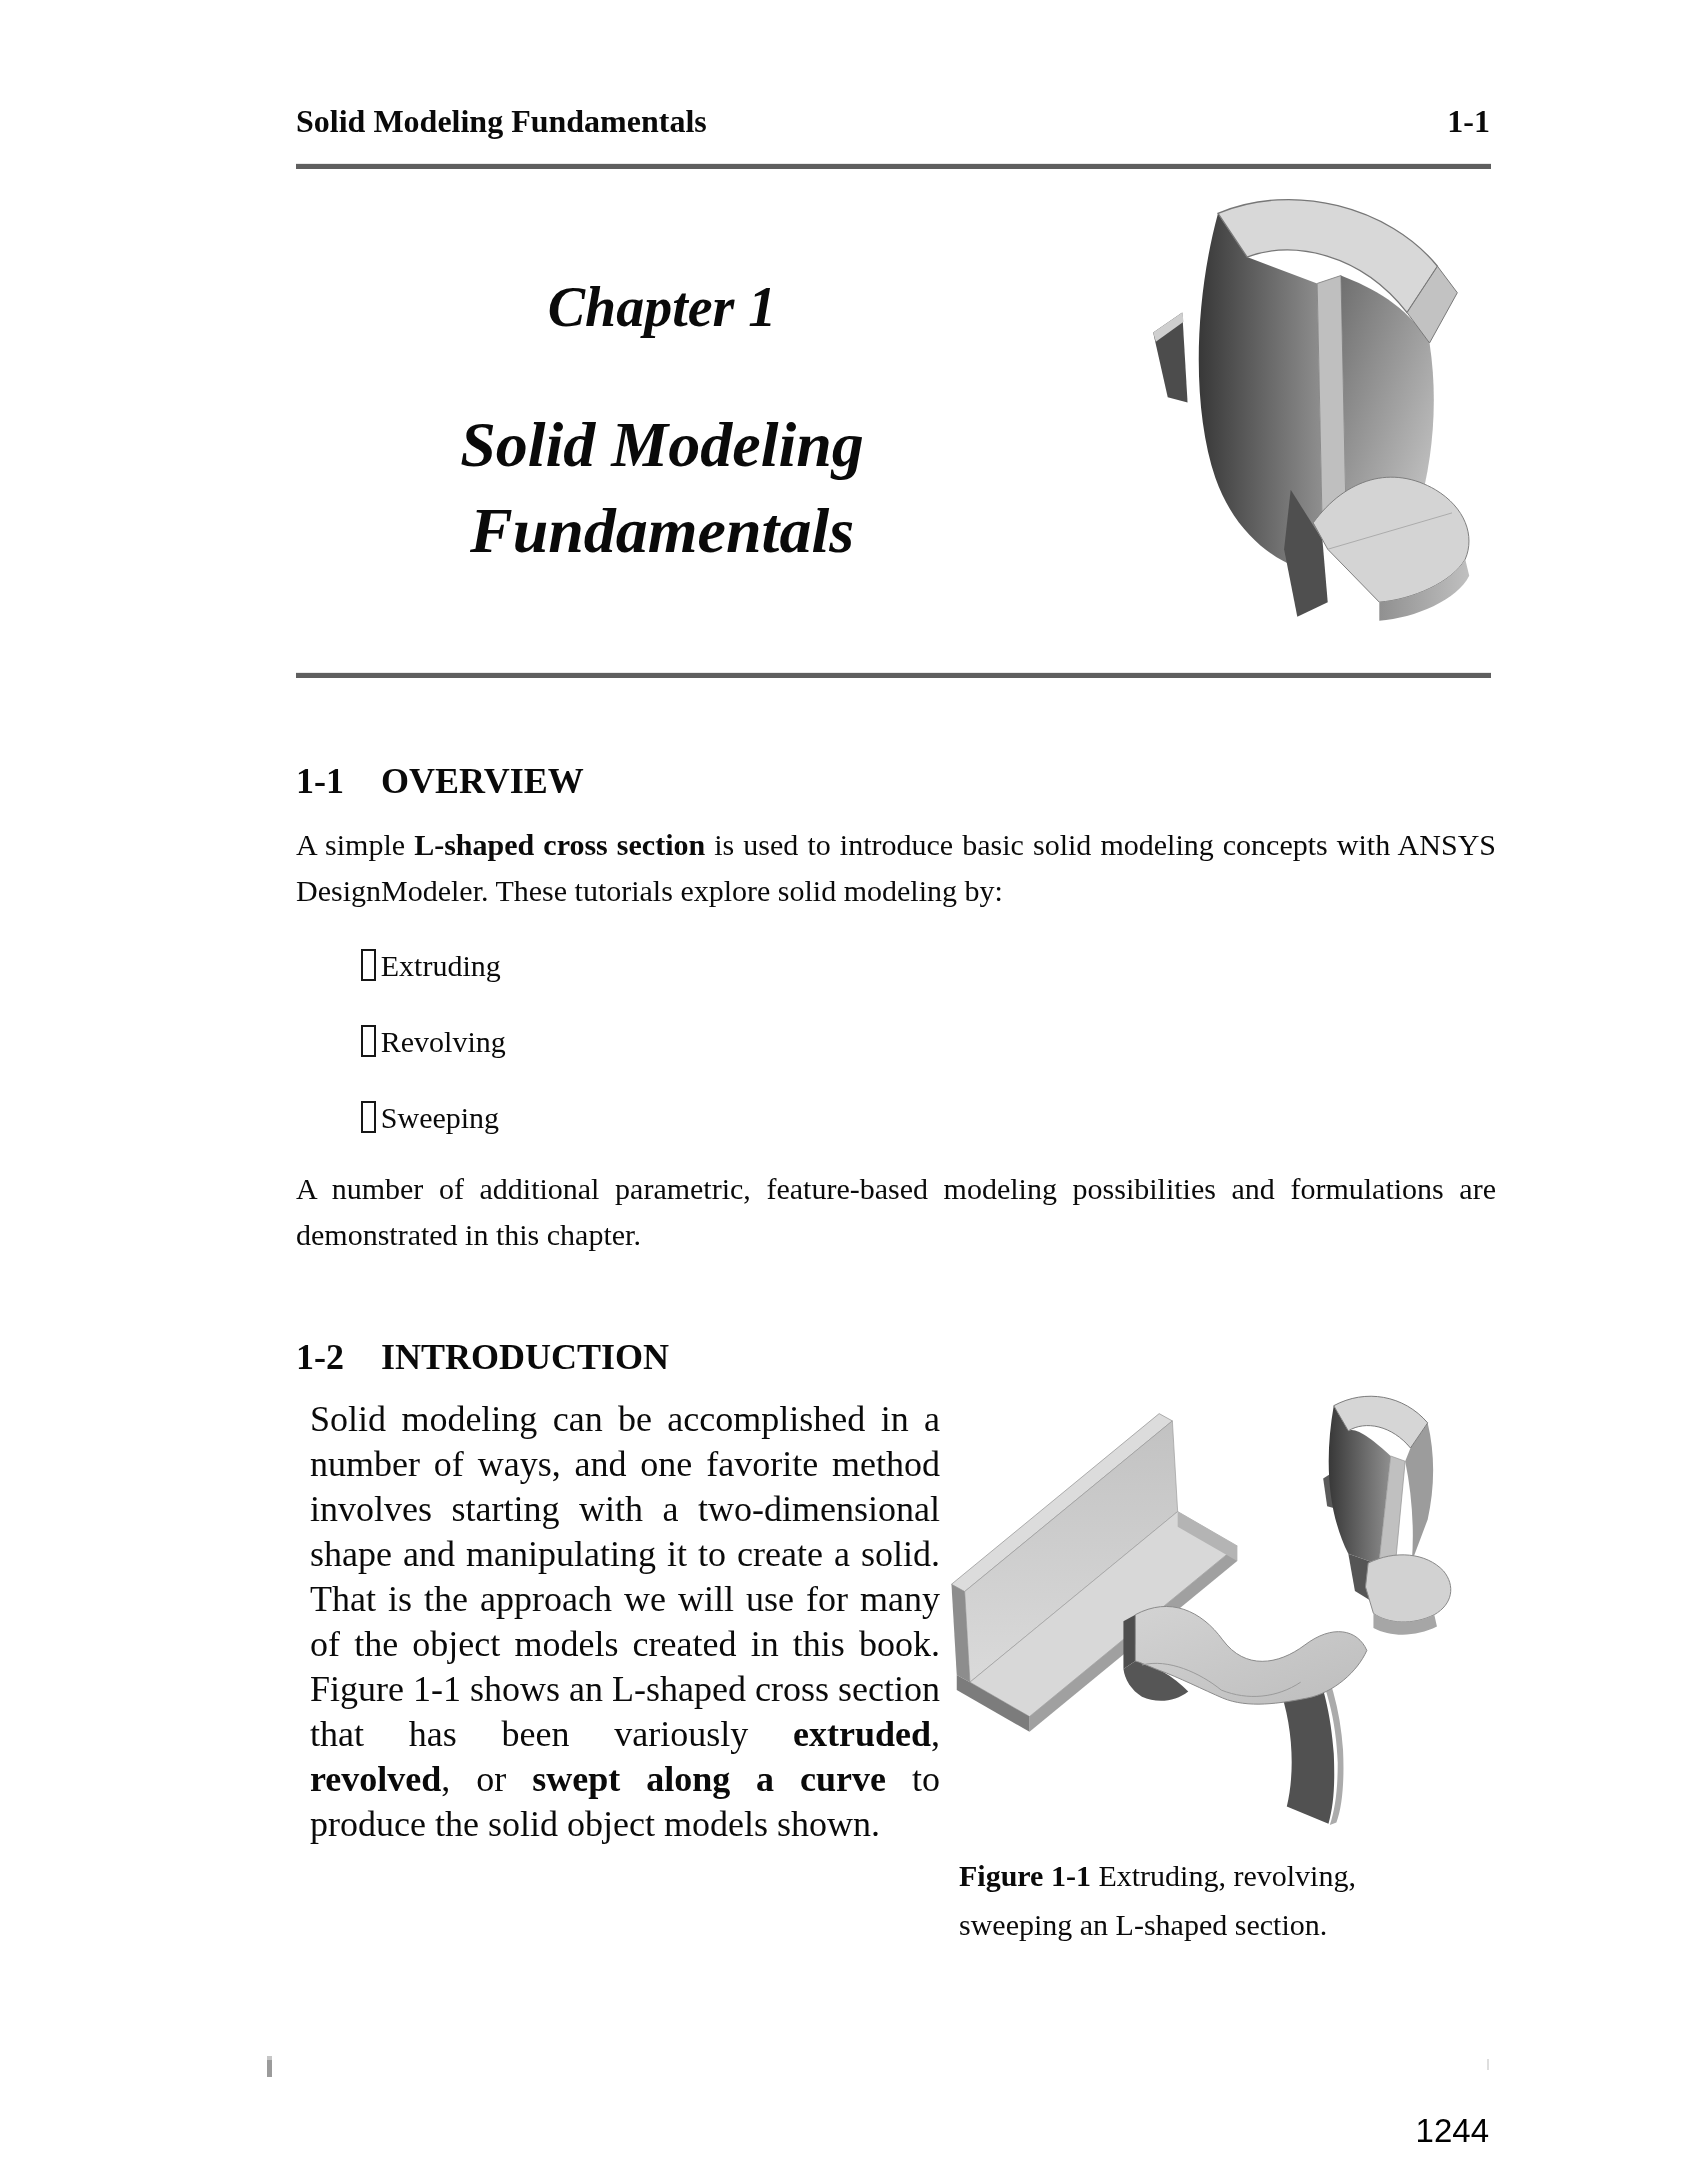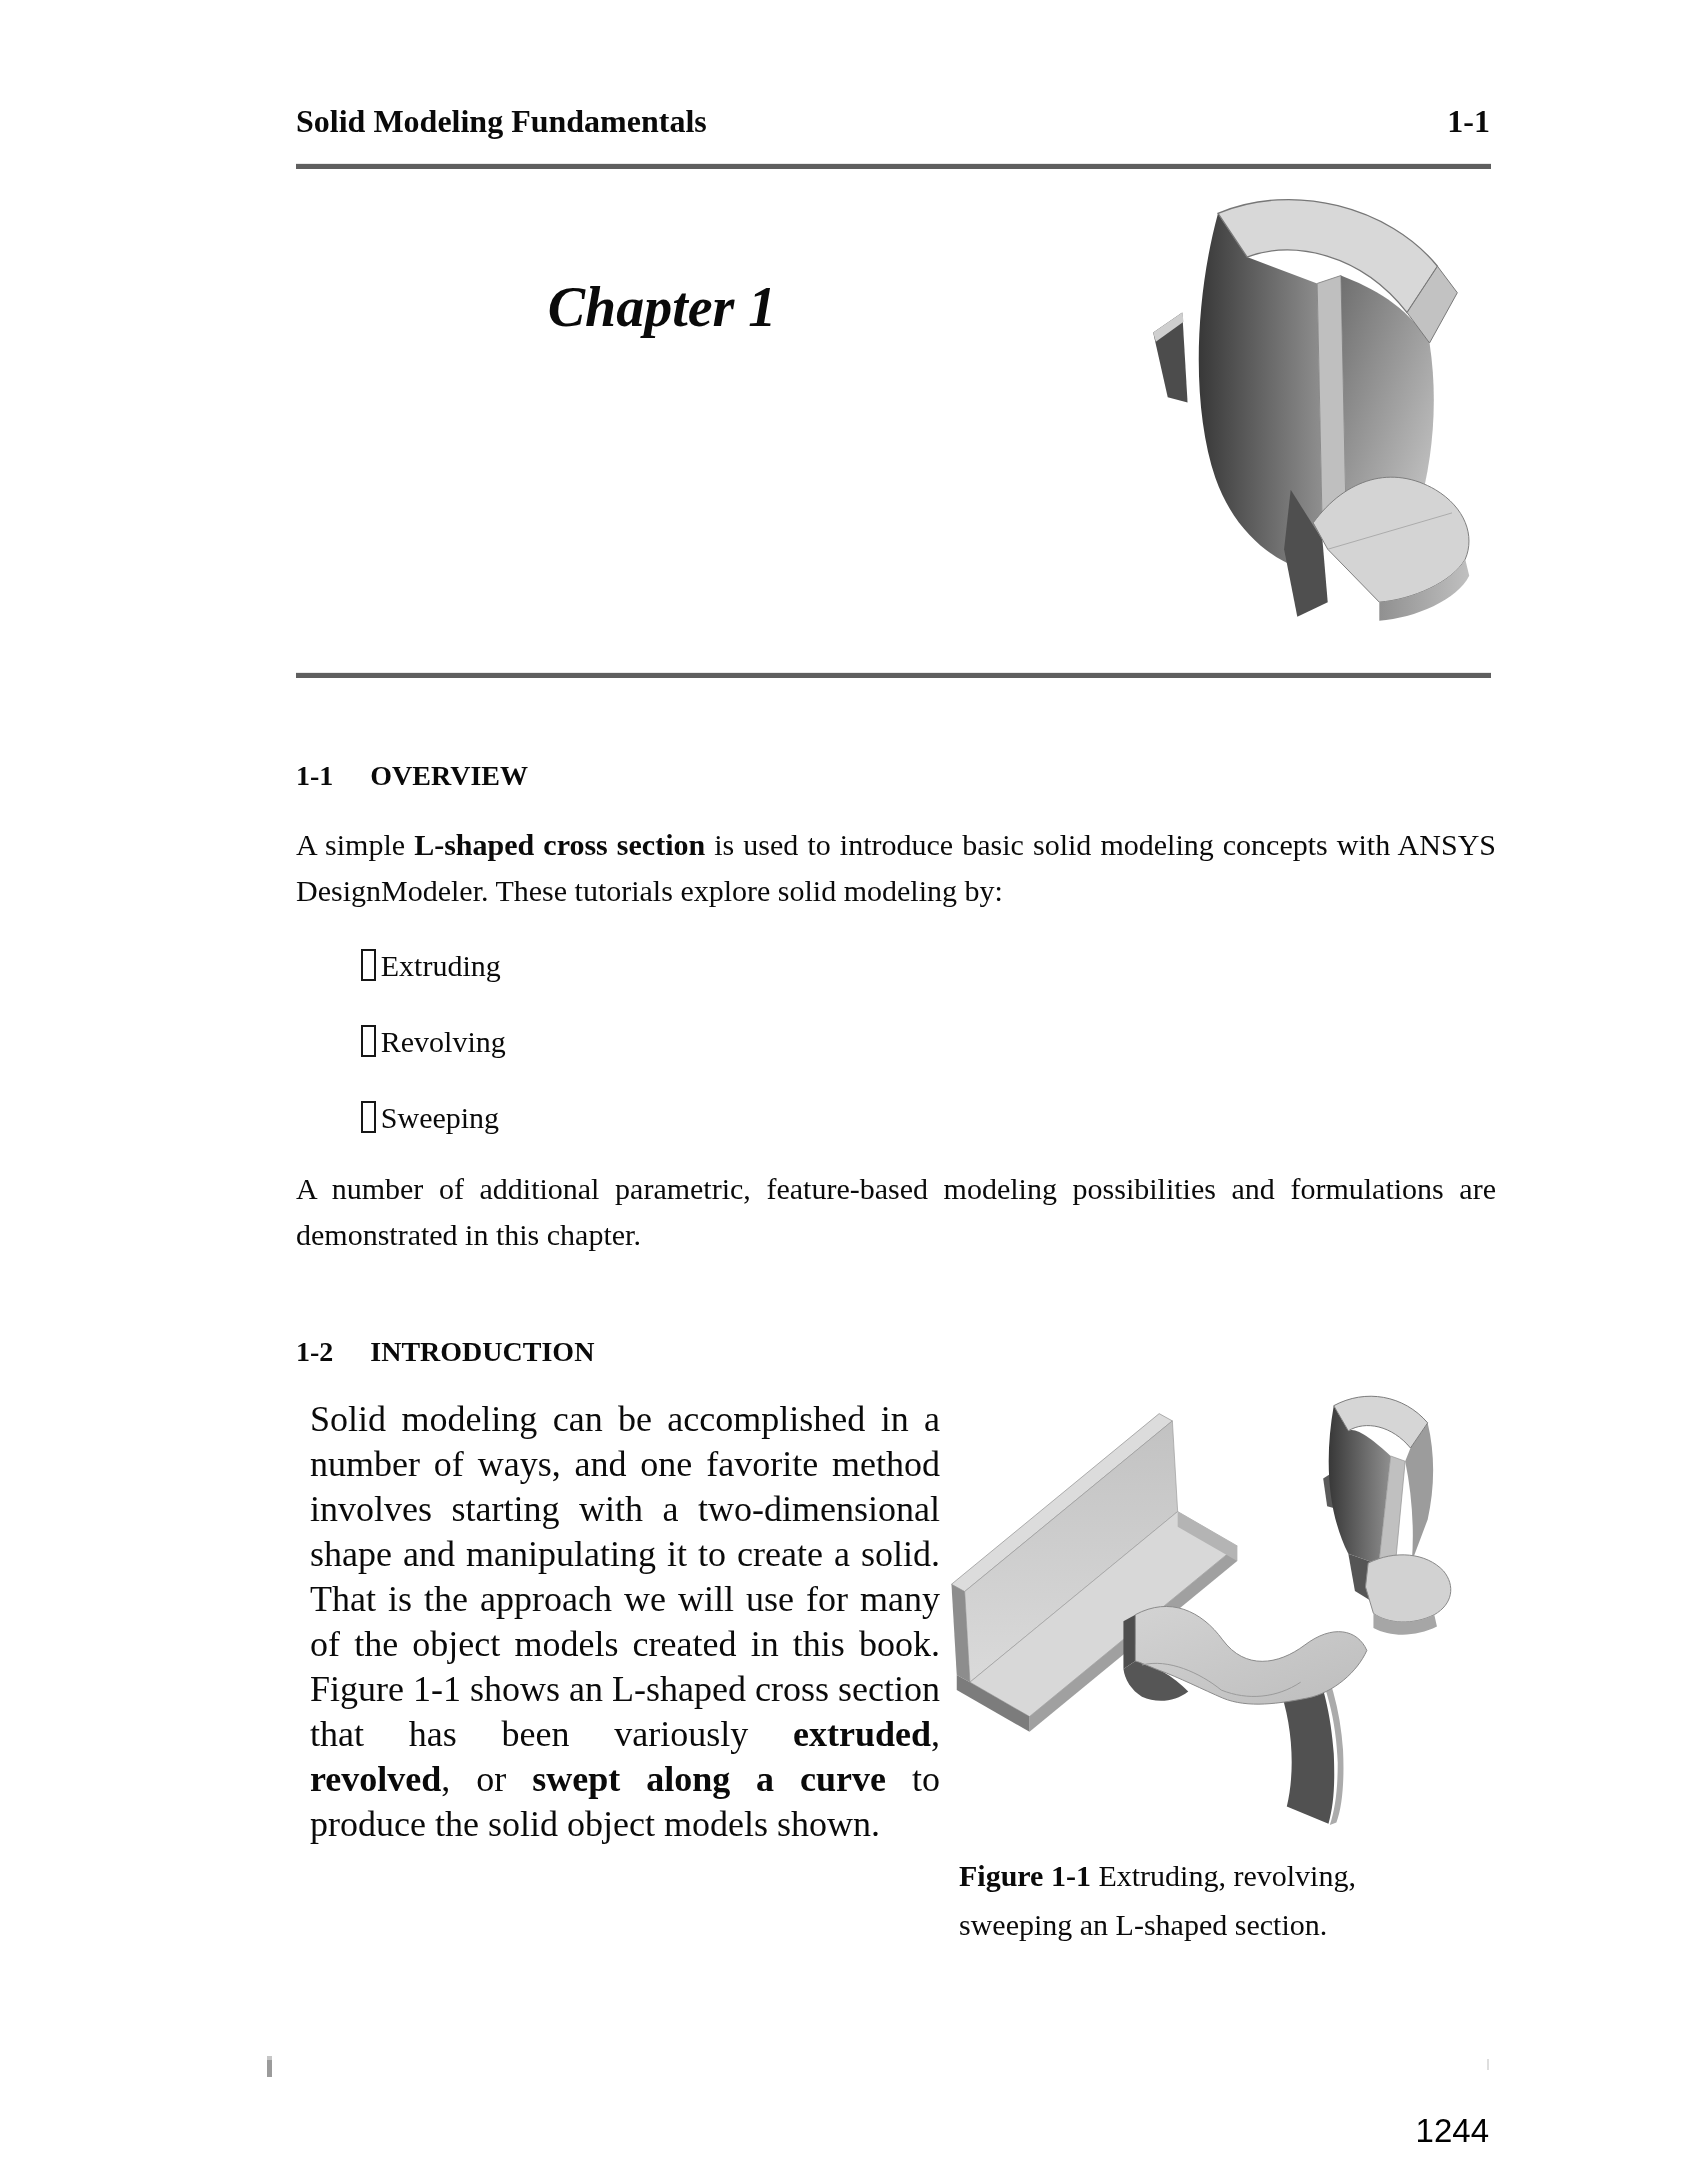--- a/index.html
+++ b/index.html
@@ -16,21 +16,21 @@
   .hdr-title{left:296px;top:103px;font-size:32px;font-weight:bold;}
   .hdr-page{left:1356px;top:103px;width:134px;text-align:right;font-size:32px;font-weight:bold;}
   .rule{left:296px;width:1195px;height:5.3px;background:#5f5f5f;border-top:1.3px solid #e9e9e9;}
   .rule1{top:163px;}
   .rule2{top:672px;}
   
   .chapter-block{left:296px;top:271px;width:732px;text-align:center;}
   .chapter-label{font-size:56px;font-weight:bold;font-style:italic;line-height:73px;}
   .chapter-title{margin-top:58px;font-size:64px;font-weight:bold;font-style:italic;line-height:86px;}
   
-  .sec-head{left:296px;font-size:28px;font-weight:bold;}
+  .sec-head{left:296px;font-size:36px;font-weight:bold;}
   .sec-head .sec-title{margin-left:37px;}
   .head-overview{top:760px;}
   .head-intro{top:1336px;}
   
   .para{left:296px;width:1200px;font-size:30px;line-height:46px;text-align:justify;}
   .para-1{top:822px;}
   .para-2{top:1166px;}
   .intro-para{left:310px;top:1397px;width:630px;font-size:36px;line-height:45px;text-align:justify;}
   .b{font-weight:bold;}
   
@@ -53,20 +53,24 @@
 <body>
 
 <div id="page">
 
   <div class="abs hdr-title">Solid Modeling Fundamentals</div>
   <div class="abs hdr-page">1-1</div>
   <div class="abs rule rule1"></div>
 
   <div class="abs chapter-block">
     <div class="chapter-label">Chapter 1</div>
+    <div class="chapter-title">
+      <div>Solid Modeling</div>
+      <div>Fundamentals</div>
+    </div>
   </div>
 
   <svg class="abs" style="left:1095px;top:179px;" width="400" height="443" viewBox="0 0 605 670">
     <defs>
       <linearGradient id="lgWall" x1="0" y1="0" x2="1" y2="0">
         <stop offset="0" stop-color="#383838"></stop>
           <stop offset="1" stop-color="#8f8f8f"></stop>
       </linearGradient>
       <linearGradient id="lgInner" x1="0" y1="0" x2="1" y2="1">
         <stop offset="0" stop-color="#6f6f6f"></stop>

